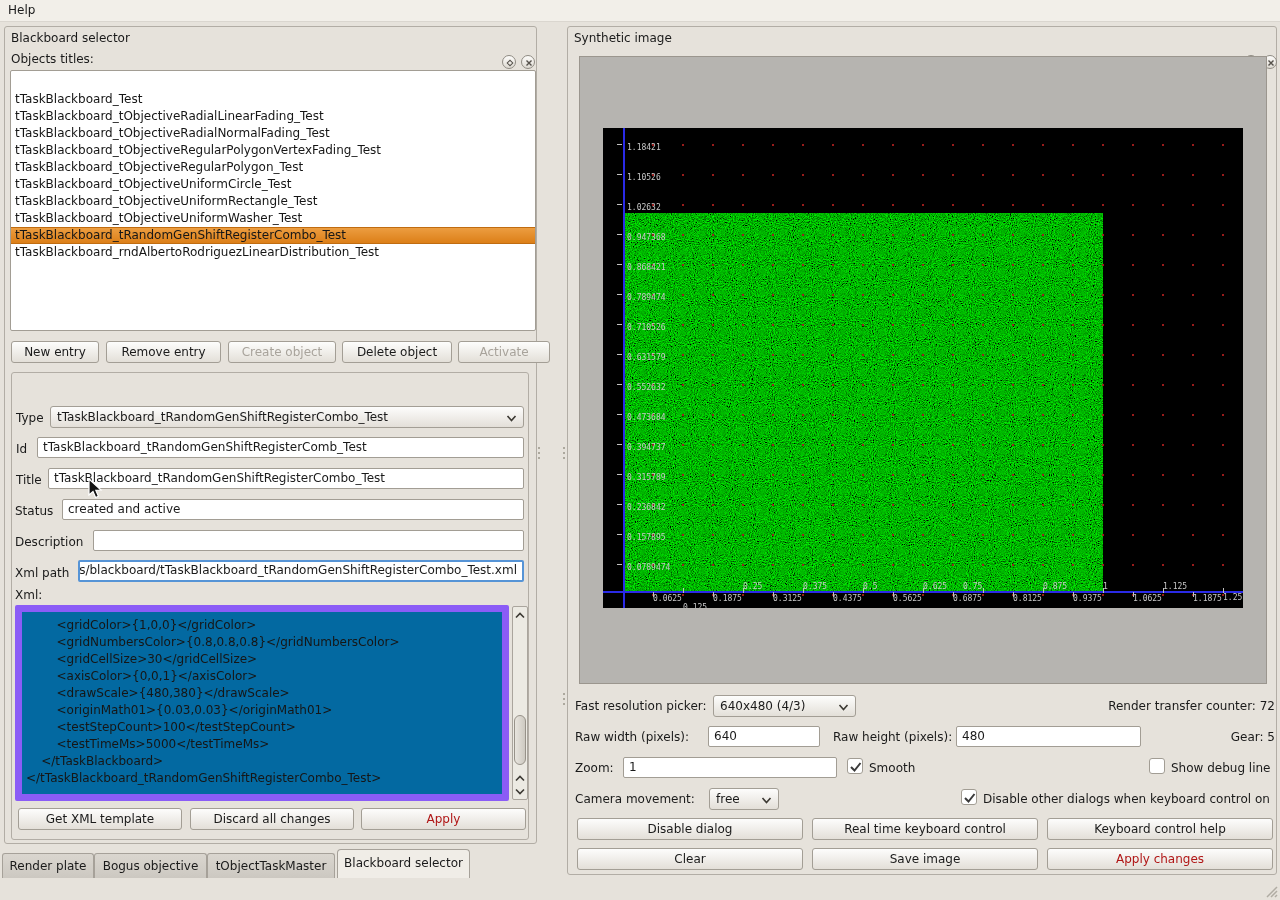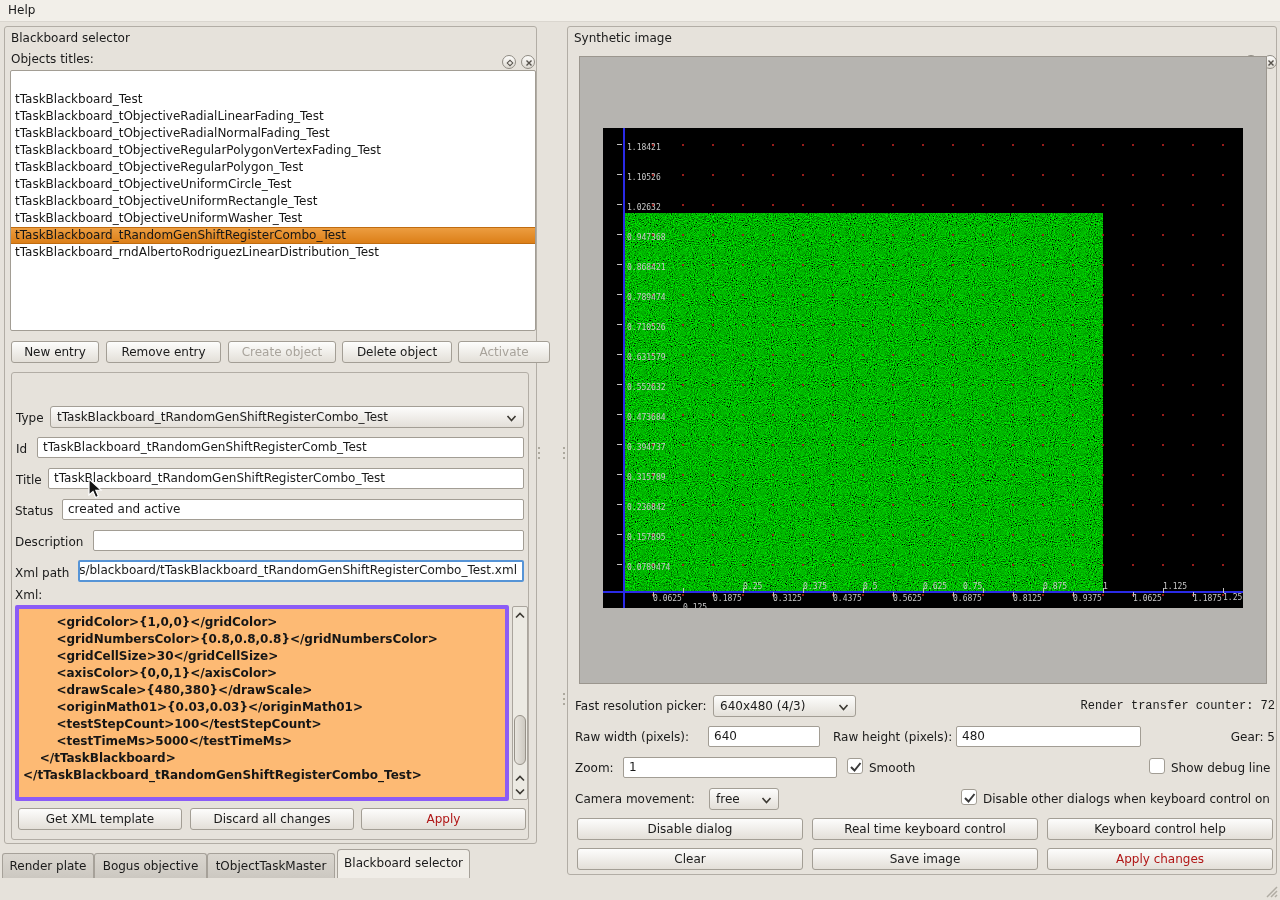--- a/index.html
+++ b/index.html
@@ -17,21 +17,21 @@
   .litem.sel { background:linear-gradient(#ec9d40,#dc7f18); border-top:1px solid #c06c10; border-bottom:1px solid #c06c10; height:17px; line-height:15px; }
   .btn { position:absolute; height:22px; background:linear-gradient(#fdfdfc,#e3dfd8); border:1px solid #a39e95; border-radius:3px; text-align:center; line-height:20px; color:#1a1a1a; }
   .btn.disabled { color:#a8a39b; }
   .btn.red { color:#b01616; }
   .groupbox { border:1px solid #b2ada5; border-radius:3px; }
   .field { position:absolute; background:#fff; border:1px solid #a29d94; border-radius:2px; height:21px; line-height:19px; padding:0 5px; white-space:nowrap; overflow:hidden; }
   .field.focused { border:2px solid #5694d6; line-height:17px; }
   .combo { position:absolute; height:22px; background:linear-gradient(#fdfdfc,#e3dfd8); border:1px solid #a39e95; border-radius:3px; line-height:20px; padding:0 6px; white-space:nowrap; overflow:hidden; }
   .combo svg.chev { position:absolute; right:6px; top:8px; }
   .lbl { position:absolute; white-space:nowrap; }
-  #xmlbox { background:#fdba74; border:4px solid #8b5cf6; border-radius:2px;font-weight:bold; }
+  #xmlbox { background:#0369a1; border:7px solid #8b5cf6; border-radius:2px; }
   #xmlpre { position:absolute; left:4px; top:5px; white-space:pre; font-family:"DejaVu Sans", sans-serif; font-size:12px; line-height:17px; color:#161616; }
   .sb { background:#eceae3; border:1px solid #aaa59d; border-radius:2px; }
   .sb .arr { position:absolute; left:0; width:14px; text-align:center; }
   .sbthumb { position:absolute; left:1px; width:12px; background:linear-gradient(90deg,#e8e5de,#cdc9c1); border:1px solid #979289; border-radius:6px; }
   .tab { position:absolute; border:1px solid #a6a199; border-bottom:none; text-align:center; }
   .tab.unsel { top:853px; height:25px; line-height:24px; background:linear-gradient(#dad6cf,#ccc8c1); border-radius:3px 3px 0 0; }
   .tab.sel { top:849px; height:29px; line-height:26px; background:#f0ede7; border-radius:4px 4px 0 0; }
   .cb { position:absolute; width:16px; height:16px; background:#fff; border:1px solid #a29d94; border-radius:3px; }
   .cb svg { position:absolute; left:2px; top:3px; display:none; }
   .cb.checked svg { display:block; }
@@ -260,21 +260,21 @@
     </div>
   </div>
 
   <div class="lbl" style="left:7px;top:672px;">Fast resolution picker:</div>
   <div class="combo" style="left:145px;top:668px;width:143px;">
     <span>640x480  (4/3)</span>
     <svg class="chev" width="11" height="7">
         <polyline points="1.5,1 5.5,5.5 9.5,1" fill="none" stroke="#3c3933" stroke-width="1.6"></polyline>
       </svg>
   </div>
-  <div class="lbl" style="left:407px;top:672px;width:300px;text-align:right;font-family:Liberation Mono, monospace;">Render transfer counter: 72</div>
+  <div class="lbl" style="left:407px;top:672px;width:300px;text-align:right;">Render transfer counter: 72</div>
 
   <div class="lbl" style="left:7px;top:703px;">Raw width (pixels):</div>
   <div class="field" style="left:140px;top:699px;width:112px;">640</div>
   <div class="lbl" style="left:265px;top:703px;">Raw height (pixels):</div>
   <div class="field" style="left:388px;top:699px;width:185px;">480</div>
   <div class="lbl" style="left:607px;top:703px;width:100px;text-align:right;">Gear:  5</div>
 
   <div class="lbl" style="left:7px;top:734px;">Zoom:</div>
   <div class="field" style="left:55px;top:730px;width:214px;">1</div>
   <div class="cb checked" style="left:279px;top:731px;">

